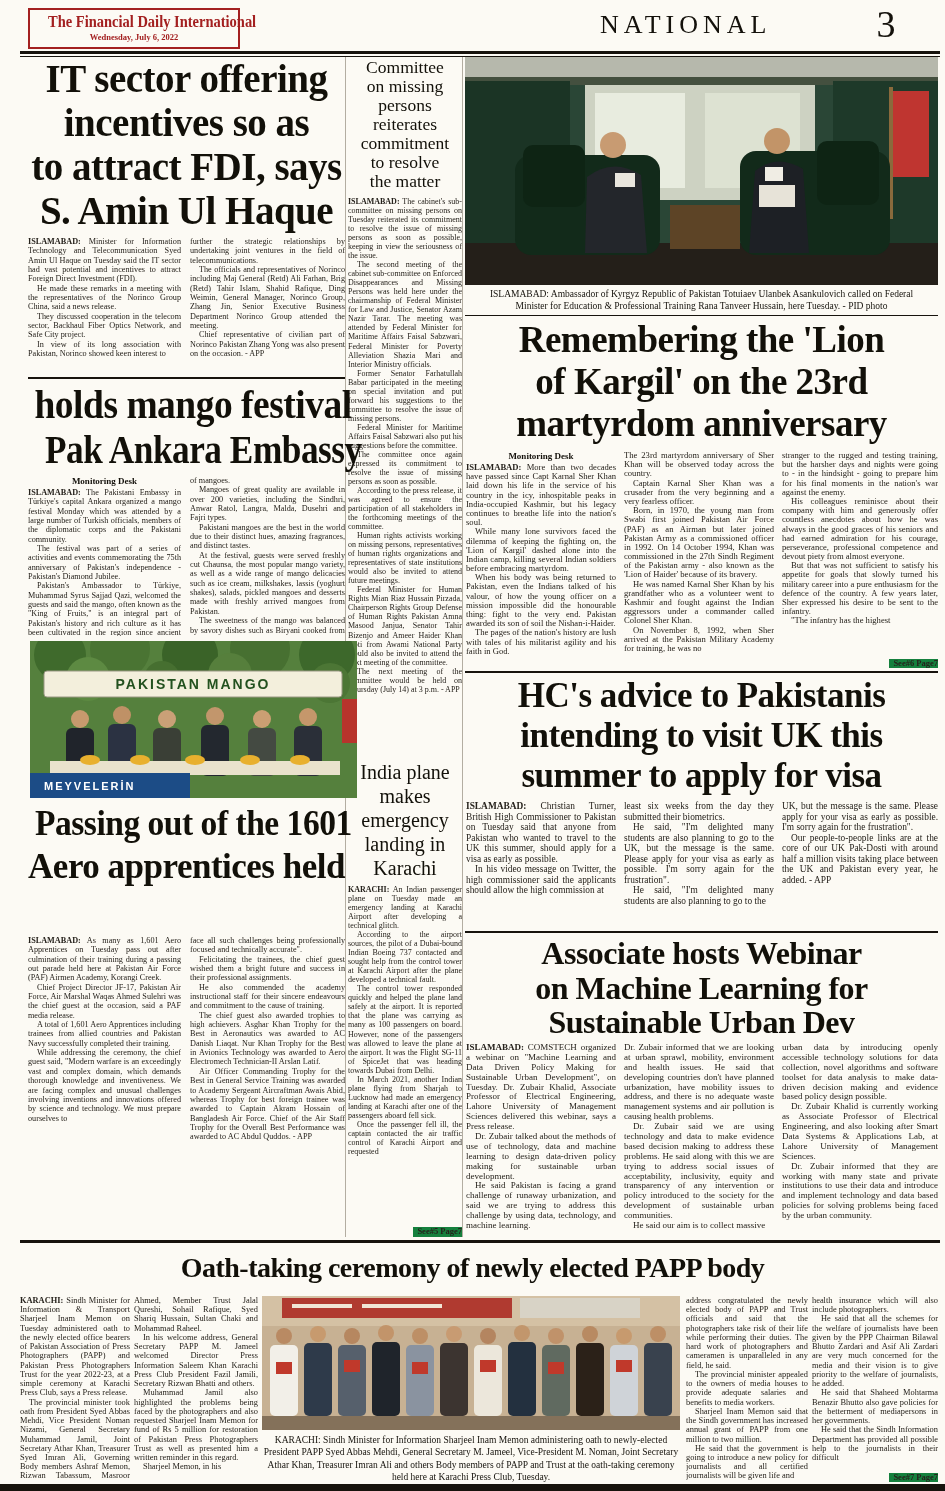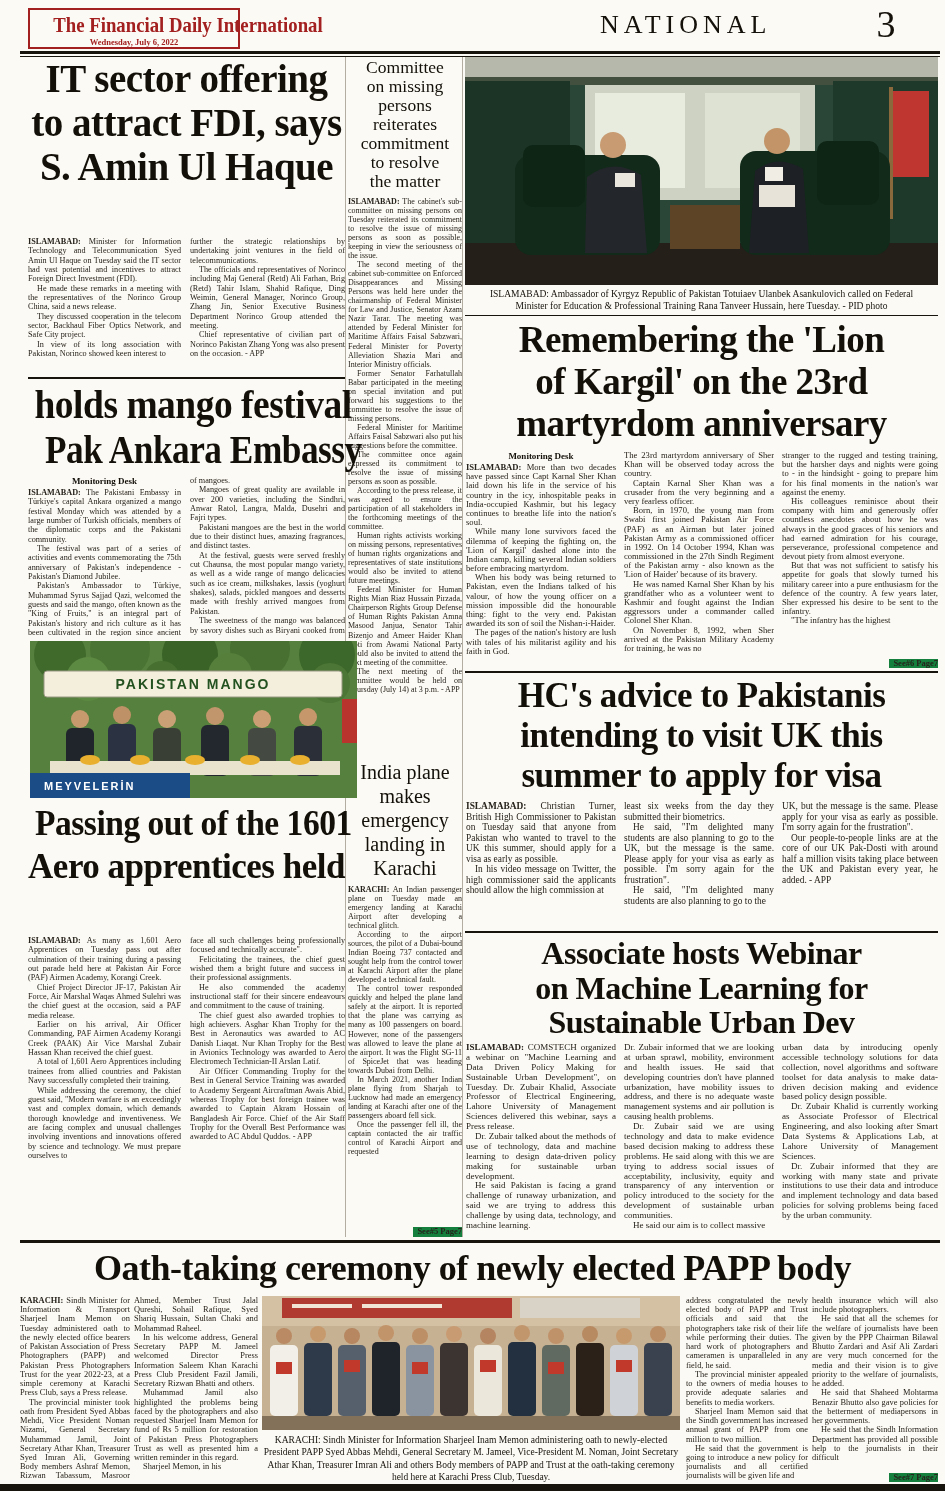--- a/index.html
+++ b/index.html
@@ -1,40 +1,40 @@
 <!DOCTYPE html>
 <html><head>
 <meta charset="utf-8">
 <style>
 *{margin:0;padding:0;box-sizing:border-box}
 html,body{background:#6f6c66}
 .page{position:relative;width:945px;height:1491px;margin:0 auto;background:#fcfaf4;
   font-family:"Liberation Serif",serif;color:#26221c;overflow:hidden}
 
 .masthead-box{position:absolute;left:28px;top:8px;width:212px;height:41px;border:2px solid #a32020;text-align:center}
-.masthead-title{font-size:22px;font-weight:bold;color:#a32020;line-height:1.15;padding-top:2px}
+.masthead-title{font-size:17px;font-weight:bold;color:#a32020;line-height:1.15;padding-top:2px}
 .masthead-date{font-size:8.5px;font-weight:bold;color:#a32020;line-height:1.2}
 .section-label{position:absolute;left:600px;top:10px;width:230px;font-size:26px;letter-spacing:5px;text-align:left;color:#14110b}
 .page-number{position:absolute;left:856px;top:2px;width:60px;font-size:38px;text-align:center;color:#14110b}
 
 .rule{position:absolute;background:#17130d}
 .vrule{position:absolute;width:1px;background:#b3ada1}
 
 .hl{position:absolute;text-align:center;font-weight:bold;color:#121009;letter-spacing:-0.5px}
 .hl .ln{display:block}
 .fit{display:inline-block;white-space:nowrap}
 .hl-it{left:28px;top:57px;width:317px;font-size:39px;line-height:44px}
 .hl-committee{left:348px;top:58px;width:114px;font-size:17.5px;line-height:19px;font-weight:normal;letter-spacing:0}
 .hl-mango{left:28px;top:382px;width:317px;font-size:39px;line-height:45px}
 .hl-aero{left:28px;top:802px;width:317px;font-size:35px;line-height:43px}
 .hl-india{left:348px;top:760px;width:114px;font-size:20px;line-height:24px;font-weight:normal;letter-spacing:0}
 .hl-kargil{left:465px;top:319px;width:473px;font-size:37px;line-height:42px}
 .hl-hc{left:465px;top:676px;width:473px;font-size:35px;line-height:40px}
 .hl-comstech{left:465px;top:936px;width:473px;font-size:32px;line-height:34.5px}
-.hl-papp{left:22px;top:1245px;width:901px;font-size:36px;line-height:46px}
+.hl-papp{left:22px;top:1245px;width:901px;font-size:28px;line-height:46px}
 
 .ctext{position:absolute;font-size:8.2px;line-height:1.14;text-align:justify;overflow:hidden}
 .ctext p{text-indent:9px}
 .ctext p:first-child{text-indent:0}
 .mid{font-size:8px;line-height:1.13}
 .kgl{font-size:8.6px;line-height:1.07}
 .hcv{font-size:9.4px;line-height:1.12}
 .cms{font-size:9px;line-height:1.1}
 .btm{font-size:8.4px;line-height:1.1}
 .byline{position:absolute;font-size:9px;font-weight:bold;text-align:center;color:#14110b}
@@ -58,20 +58,21 @@
     <div class="rule" style="left:20px;top:51px;width:920px;height:3px"></div>
     <div class="rule" style="left:20px;top:56px;width:920px;height:1px"></div>
   </header>
 
   <div class="vrule" style="left:345px;top:57px;height:1180px"></div>
   <div class="vrule" style="left:462px;top:57px;height:1180px"></div>
 
   <section>
     <div class="hl hl-it">
       <span class="ln"><span class="fit">IT sector offering</span></span>
+      <span class="ln"><span class="fit">incentives so as</span></span>
       <span class="ln"><span class="fit">to attract FDI, says</span></span>
       <span class="ln"><span class="fit">S. Amin Ul Haque</span></span>
     </div>
     <div class="ctext" style="left:28px;top:237px;width:153px;height:137px">
         <p><b>ISLAMABAD:</b> Minister for Information Technology and Telecommunication Syed Amin Ul Haque on Tuesday said the IT sector had vast potential and incentives to attract Foreign Direct Investment (FDI).</p>
         <p>He made these remarks in a meeting with the representatives of the Norinco Group China, said a news release.</p>
         <p>They discussed cooperation in the telecom sector, Backhaul Fiber Optics Network, and Safe City project.</p>
         <p>In view of its long association with Pakistan, Norinco showed keen interest to</p>
       </div>
     <div class="ctext" style="left:190px;top:237px;width:155px;height:137px">
@@ -168,21 +169,20 @@
   </section>
 
   <section>
     <div class="hl hl-aero">
       <span class="ln"><span class="fit" style="transform: scaleX(0.957704); transform-origin: center center;">Passing out of the 1601</span></span>
       <span class="ln"><span class="fit">Aero apprentices held</span></span>
     </div>
     <div class="ctext" style="left:28px;top:936px;width:153px;height:300px">
         <p><b>ISLAMABAD:</b> As many as 1,601 Aero Apprentices on Tuesday pass out after culmination of their training during a passing out parade held here at Pakistan Air Force (PAF) Airmen Academy, Korangi Creek.</p>
         <p>Chief Project Director JF-17, Pakistan Air Force, Air Marshal Waqas Ahmed Sulehri was the chief guest at the occasion, said a PAF media release.</p>
-        <p>Earlier on his arrival, Air Officer Commanding, PAF Airmen Academy Korangi Creek (PAAK) Air Vice Marshal Zubair Hassan Khan received the chief guest.</p>
         <p>A total of 1,601 Aero Apprentices including trainees from allied countries and Pakistan Navy successfully completed their training.</p>
         <p>While addressing the ceremony, the chief guest said, "Modern warfare is an exceedingly vast and complex domain, which demands thorough knowledge and inventiveness. We are facing complex and unusual challenges involving inventions and innovations offered by science and technology. We must prepare ourselves to</p>
       </div>
     <div class="ctext" style="left:190px;top:936px;width:155px;height:300px">
         <p>face all such challenges being professionally focused and technically accurate".</p>
         <p>Felicitating the trainees, the chief guest wished them a bright future and success in their professional assignments.</p>
         <p>He also commended the academy instructional staff for their sincere endeavours and commitment to the cause of training.</p>
         <p>The chief guest also awarded trophies to high achievers. Asghar Khan Trophy for the Best in Aeronautics was awarded to AC Danish Liaqat. Nur Khan Trophy for the Best in Avionics Technology was awarded to Aero Electromech Technician-II Arslan Latif.</p>
         <p>Air Officer Commanding Trophy for the Best in General Service Training was awarded to Academy Sergeant Aircraftman Awais Abid, whereas Trophy for best foreign trainee was awarded to Captain Akram Hossain of Bangladesh Air Force. Chief of the Air Staff Trophy for the Overall Best Performance was awarded to AC Abdul Quddos. - APP</p>
       </div>

